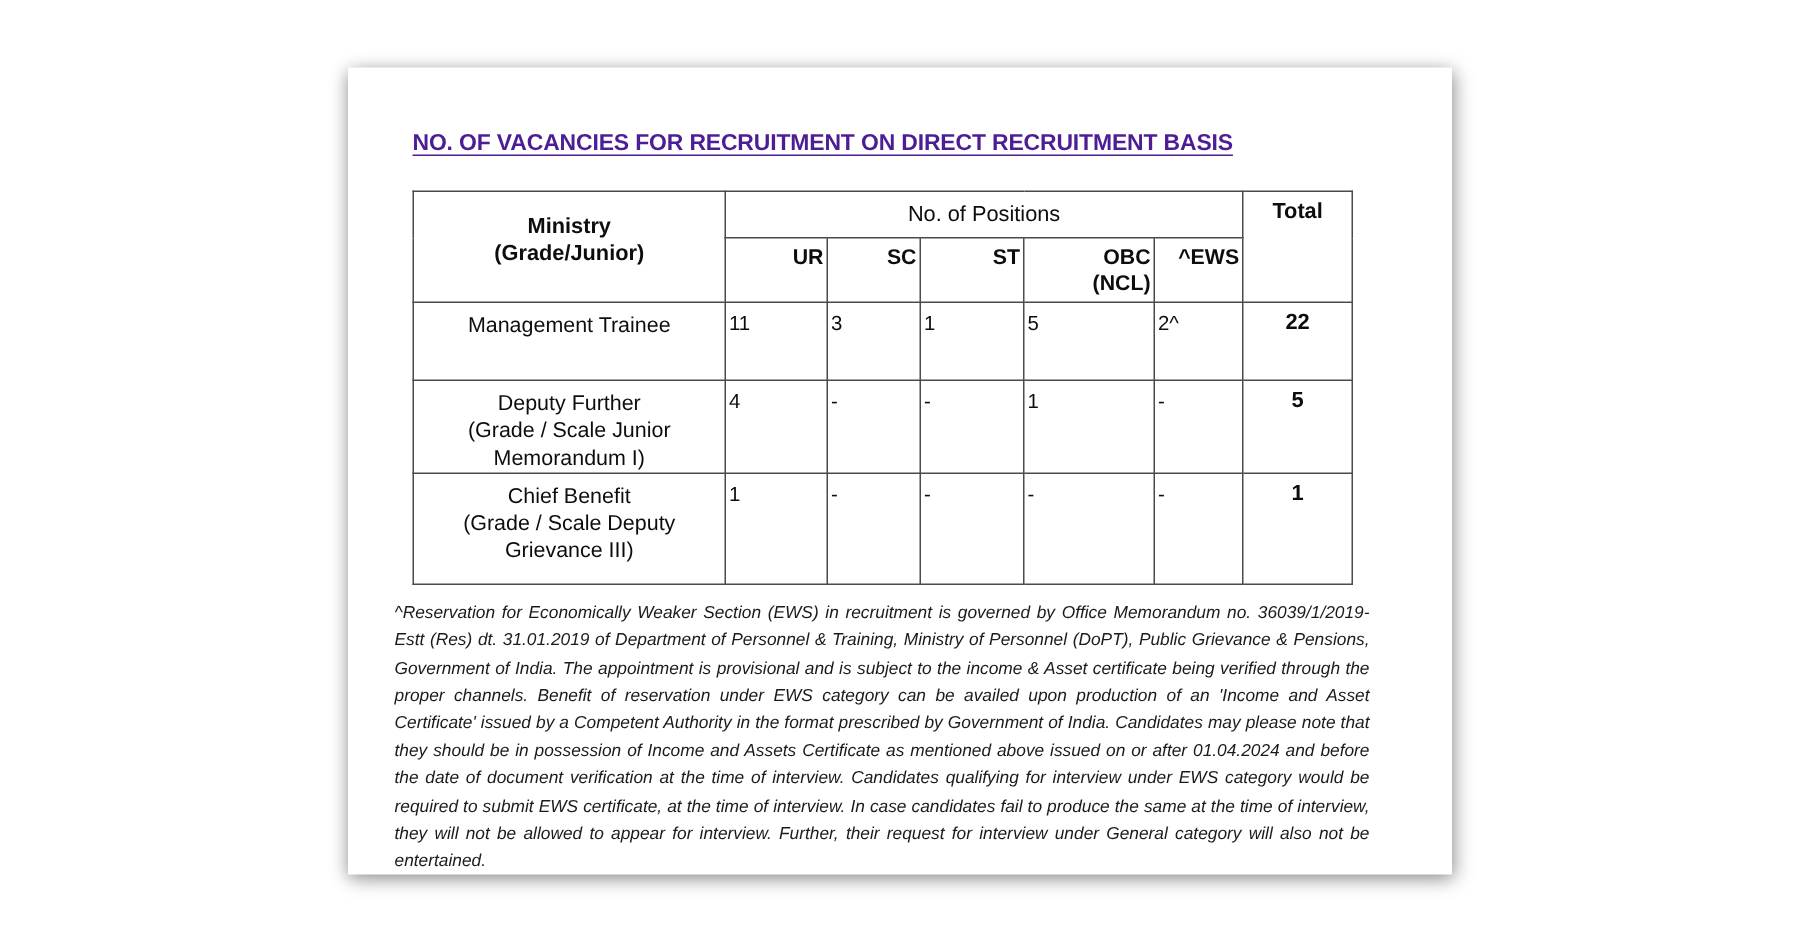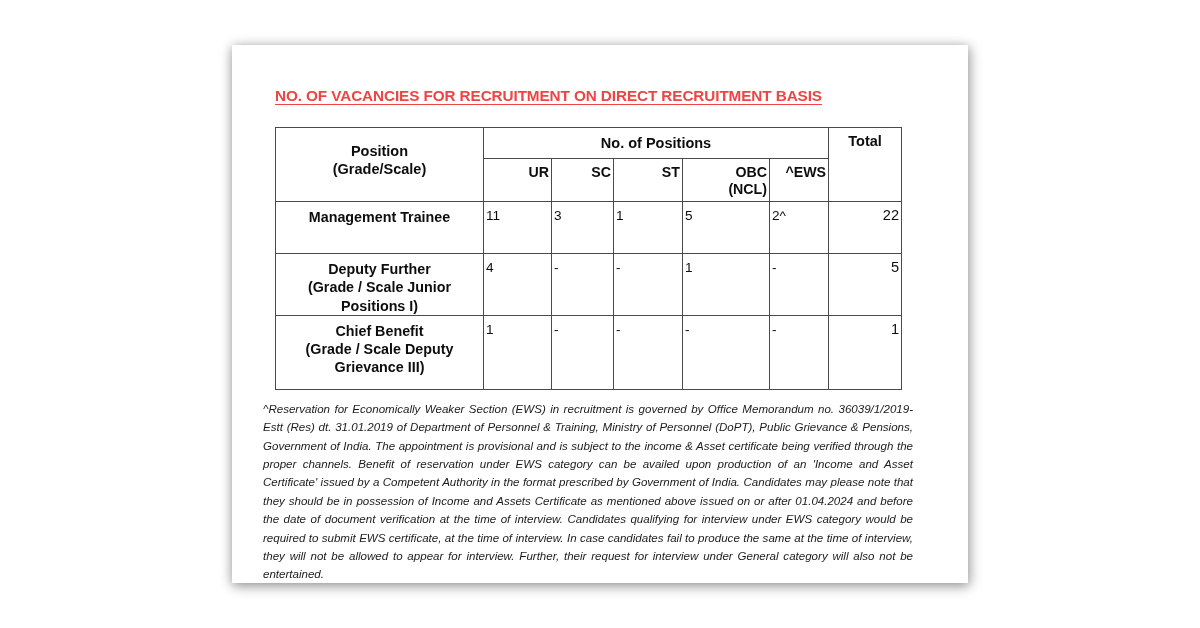--- a/index.html
+++ b/index.html
@@ -42,21 +42,21 @@
     height: 538px;
   }
 
   
   #doc-title {
     position: absolute;
     left: 43px;
     top: 42px;
     font-size: 15.3px;
     font-weight: bold;
-    color: #ef4444;
+    color: #4c1d95;
     letter-spacing: -0.1px;
     text-decoration: underline;
     text-underline-offset: 3px;
     white-space: nowrap;
     font-family: "Liberation Sans", sans-serif;
   }
 
   
   #vacancy-table {
     position: absolute;
@@ -70,21 +70,21 @@
   #vacancy-table td, #vacancy-table th {
     border: 1.4px solid #4a4a4a;
     padding: 0;
     color: #0d0d0d;
     vertical-align: top;
   }
 
   .th-group {
     text-align: center;
     font-size: 14.5px;
-    font-weight: bold;
+    font-weight: normal;
     height: 30px;
     line-height: 30px;
   }
   .th-position {
     text-align: center;
     font-size: 14.5px;
     font-weight: bold;
     line-height: 1.25;
     padding: 14px 4px 0 4px !important;
   }
@@ -100,34 +100,34 @@
     font-size: 14.2px;
     font-weight: bold;
     line-height: 1.2;
     padding: 5px 2px 0 2px !important;
     vertical-align: top;
   }
 
   .row-label {
     text-align: center;
     font-size: 14.3px;
-    font-weight: bold;
+    font-weight: normal;
     line-height: 1.28;
     padding: 6px 6px 0 6px !important;
   }
   .cell-num {
     text-align: left;
     font-size: 13.6px;
     font-weight: normal;
     padding: 6px 2px 0 2px !important;
   }
   .cell-total {
-    text-align: right;
+    text-align: center;
     font-size: 14.6px;
-    font-weight: normal;
+    font-weight: bold;
     padding: 5px 2px 0 2px !important;
   }
 
   .r1 { height: 52px; }
   .r2 { height: 56px; }
   .r3 { height: 74px; }
 
   
   #footnote {
     position: absolute;
@@ -157,22 +157,22 @@
           <col style="width:68px">
           <col style="width:62px">
           <col style="width:69px">
           <col style="width:87px">
           <col style="width:59px">
           <col style="width:73px">
         </colgroup>
         <tbody>
           <tr>
             <td rowspan="2" class="th-position">
-              <div>Position</div>
-              <div>(Grade/Scale)</div>
+              <div>Ministry</div>
+              <div>(Grade/Junior)</div>
             </td>
             <td colspan="5" class="th-group">No. of Positions</td>
             <td rowspan="2" class="th-total">Total</td>
           </tr>
           <tr style="height:43px;">
             <td class="th-sub">UR</td>
             <td class="th-sub">SC</td>
             <td class="th-sub">ST</td>
             <td class="th-sub">
               <div>OBC</div>
@@ -192,21 +192,21 @@
             <td class="cell-num">1</td>
             <td class="cell-num">5</td>
             <td class="cell-num">2^</td>
             <td class="cell-total">22</td>
           </tr>
 
           <tr class="r2">
             <td class="row-label">
               <div>Deputy Further</div>
               <div>(Grade / Scale Junior</div>
-              <div>Positions I)</div>
+              <div>Memorandum I)</div>
             </td>
             <td class="cell-num">4</td>
             <td class="cell-num">-</td>
             <td class="cell-num">-</td>
             <td class="cell-num">1</td>
             <td class="cell-num">-</td>
             <td class="cell-total">5</td>
           </tr>
 
           <tr class="r3">

